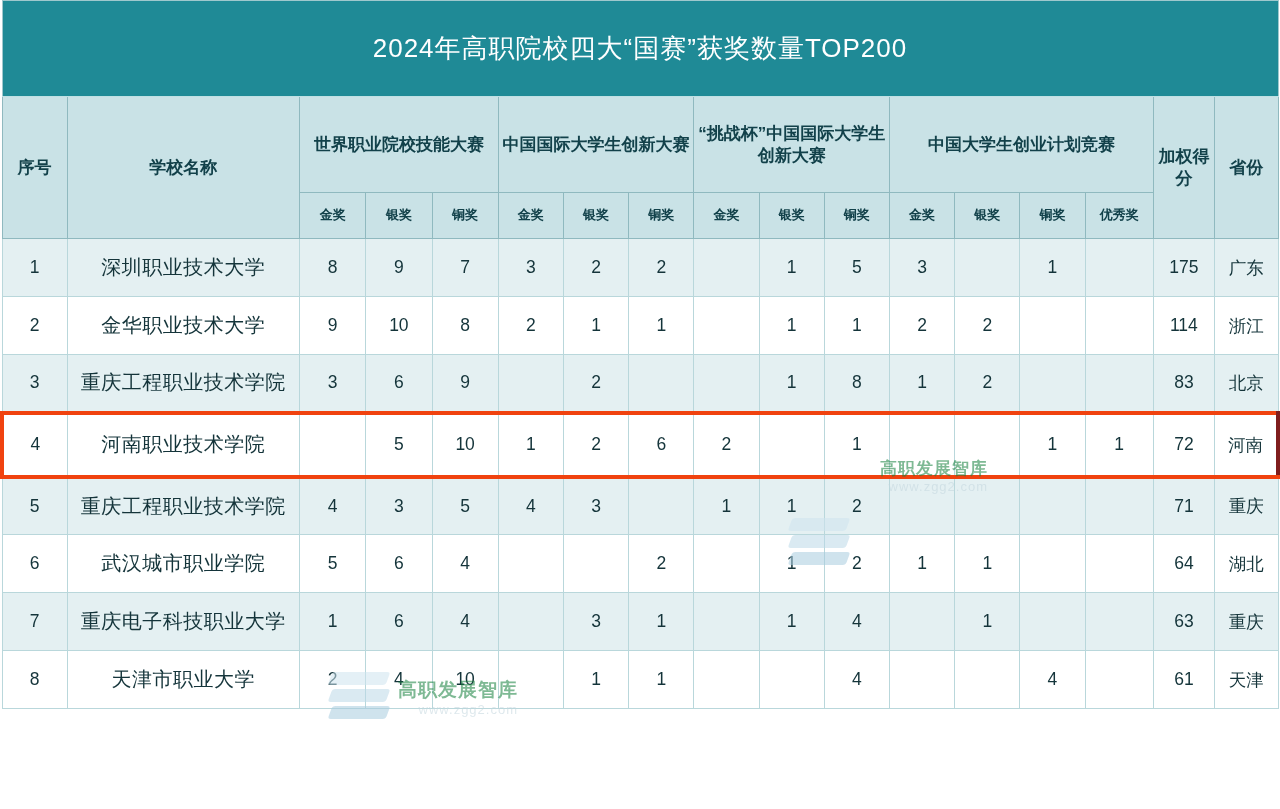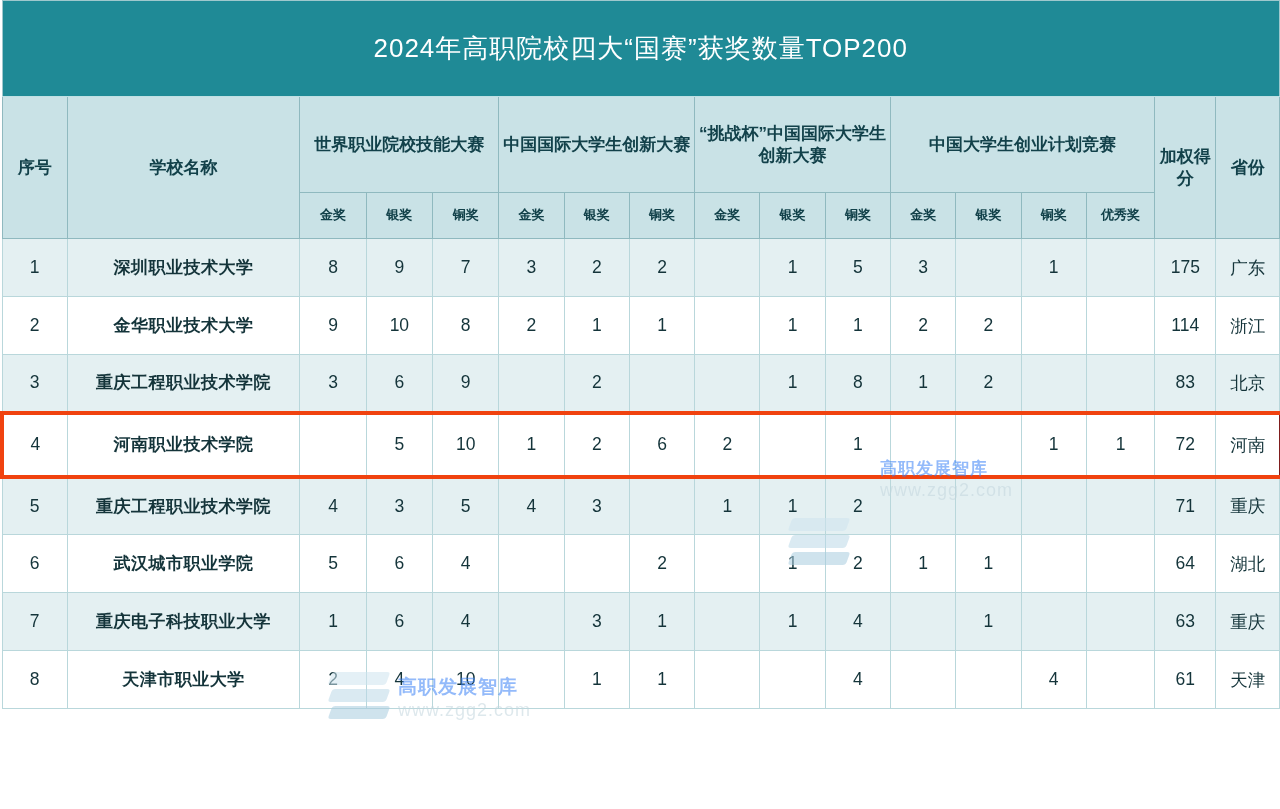--- a/index.html
+++ b/index.html
@@ -55,33 +55,32 @@
     text-align: center;
     font-size: 17.5px;
     color: #14343a;
     border: 1px solid #b9d7db;
     height: 58px;
     padding: 0 2px;
     background: #ffffff;
   }
   tr.alt td.cell { background: #e4f0f2; }
   td.school {
-    font-size: 17px;
+    font-size: 20px;
     letter-spacing: 0.5px;
-    font-weight: bold;
   }
   
   tr.highlight td.cell {
     background: #ffffff;
     border-top: 4px solid #f0420f;
     border-bottom: 4px solid #f0420f;
     height: 64px;
   }
   tr.highlight td.cell.first { border-left: 4px solid #f0420f; }
-  tr.highlight td.cell.last { border-right: 1px solid #7f1d1d; }
+  tr.highlight td.cell.last { border-right: 4px solid #7f1d1d; }
 
   
   .wm {
     position: absolute;
     pointer-events: none;
     opacity: .55;
     display: flex;
     align-items: center;
     gap: 6px;
   }
@@ -93,24 +92,24 @@
     background: #bcd9e8;
     border-radius: 3px;
     transform: skewX(-20deg);
     display: block;
   }
   .wm-books i:nth-child(1) { top: 0; background: #cfe5f0; }
   .wm-books i:nth-child(2) { top: 17px; background: #bcd9e8; }
   .wm-books i:nth-child(3) { top: 34px; background: #a9cde0; }
   .wm-text { line-height: 1.25; }
   .wm-text .l1 {
-    color: #3b82f6; font-size: 19px; font-weight: bold; letter-spacing: 1px;
+    color: #15803d; font-size: 19px; font-weight: bold; letter-spacing: 1px;
   }
   .wm-text .l2 {
-    color: #c3d6de; font-size: 18px; letter-spacing: 1px; text-align: right;
+    color: #c3d6de; font-size: 13px; letter-spacing: 1px; text-align: right;
   }
   .wm1 { left: 330px; top: 672px; }
   .wm2 { left: 790px; top: 518px; }
   .wm3 { left: 880px; top: 458px; }
   .wm3 .l1 { font-size: 17px; }
 </style>
 </head>
 <body>
 
 <div id="page">

